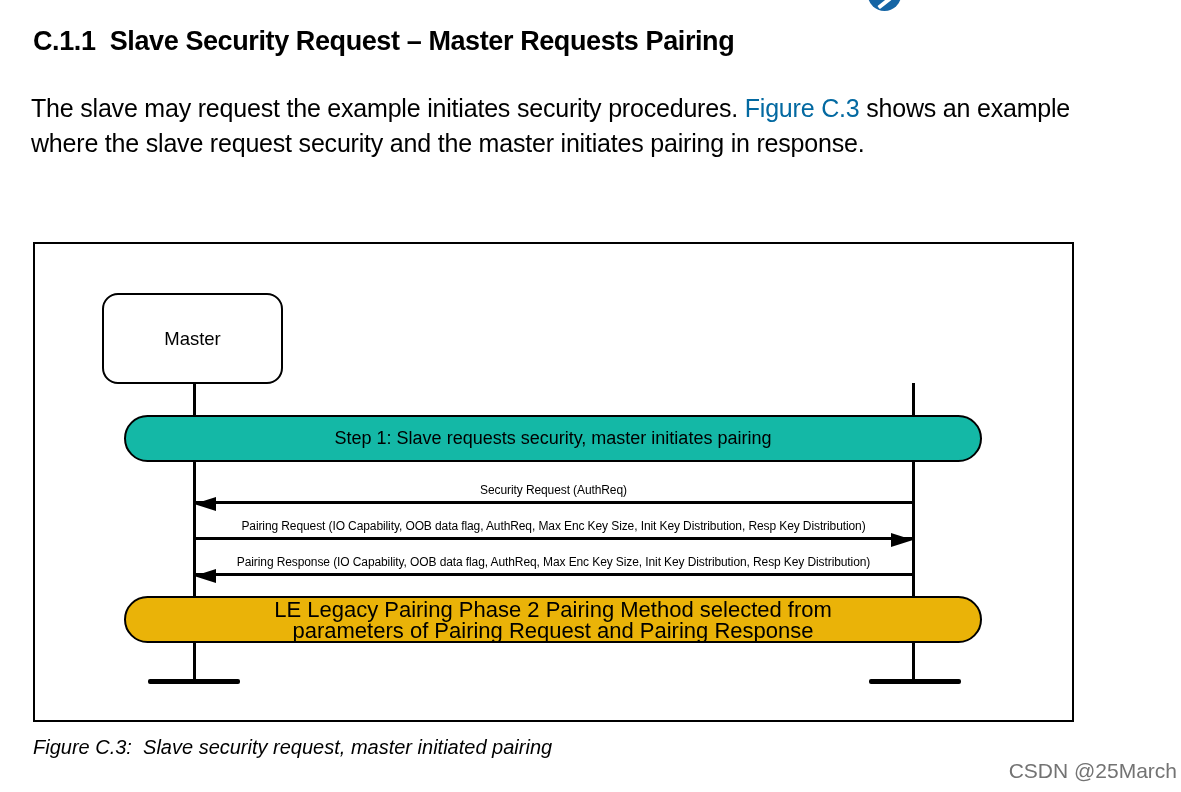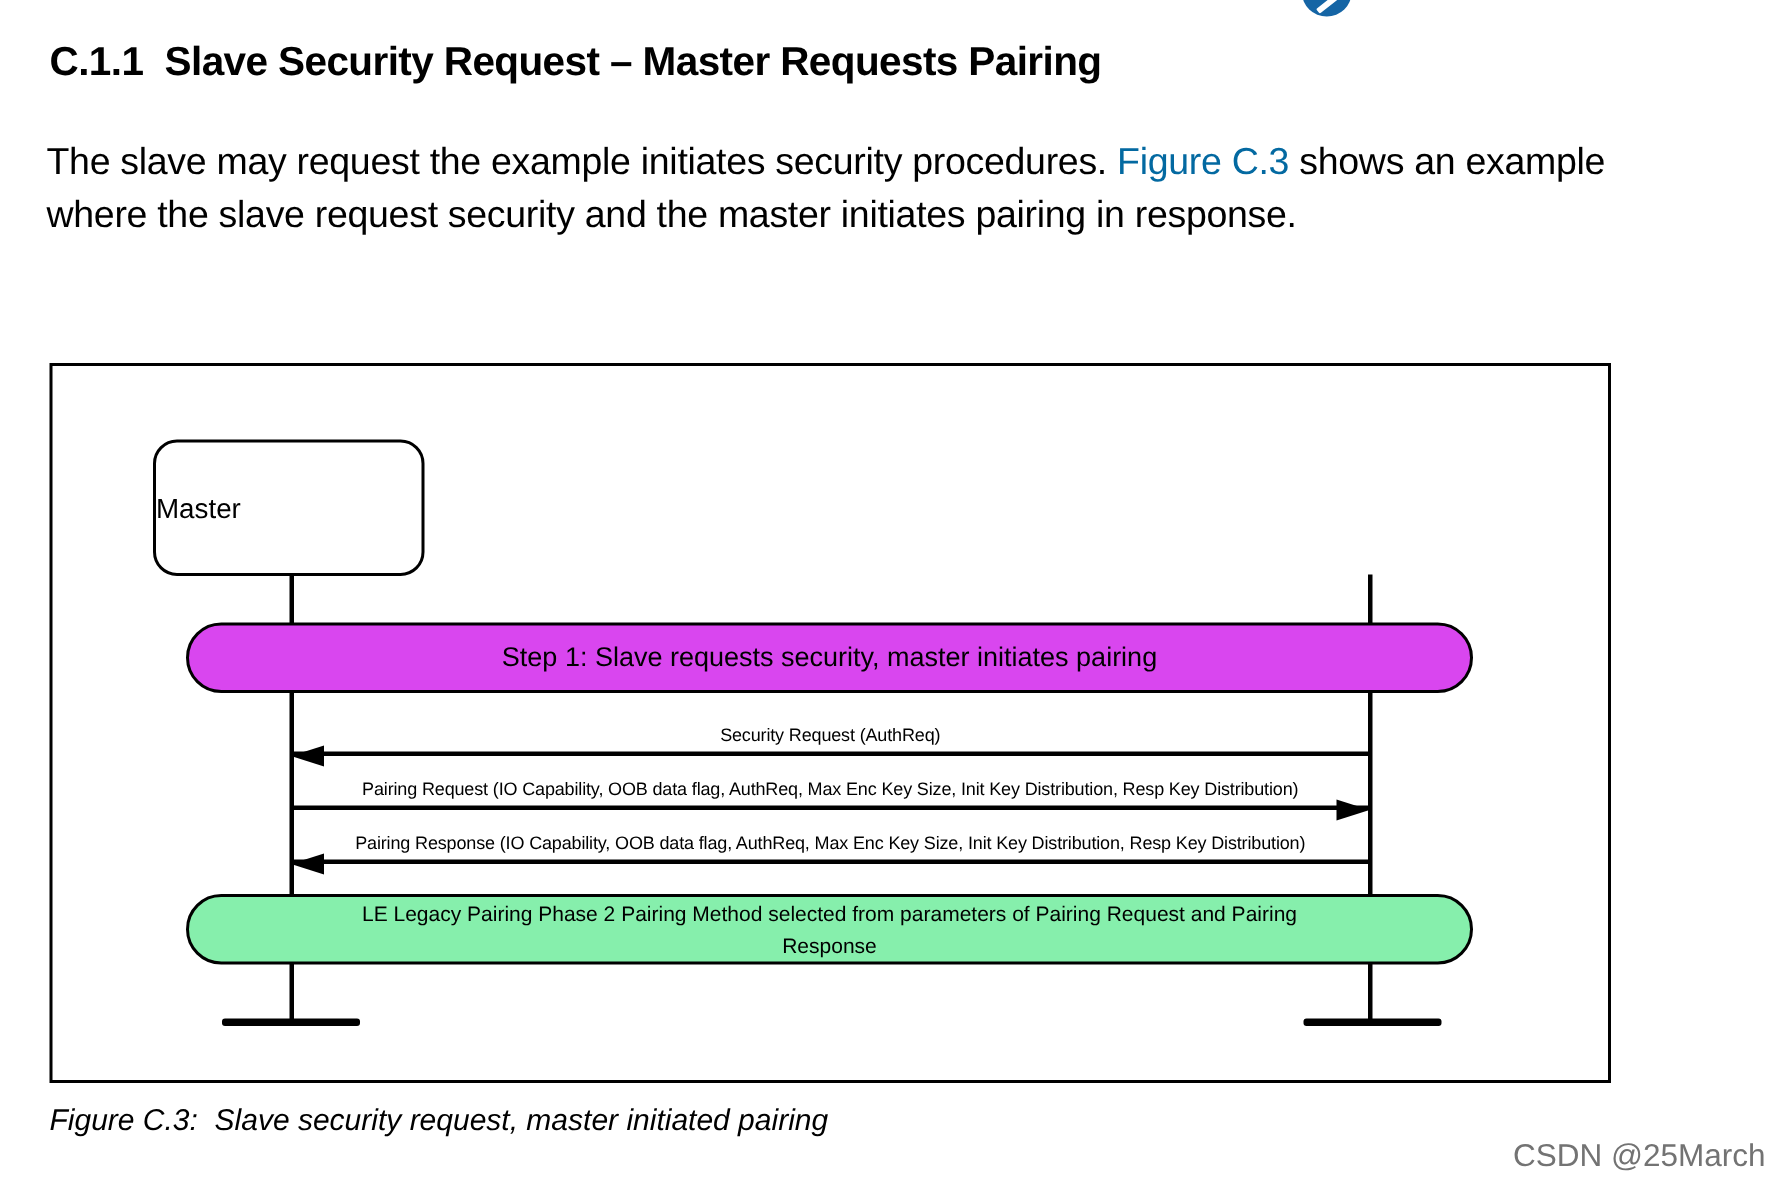--- a/index.html
+++ b/index.html
@@ -54,21 +54,21 @@
     border: 2px solid #000;
     background: #fff;
   }
 
   .actor-box {
     position: absolute;
     width: 181px; height: 91px;
     border: 2.5px solid #000;
     border-radius: 16px;
     background: #fff;
-    display: flex; align-items: center; justify-content: flex-start;
+    display: flex; align-items: center; justify-content: center;
     font-size: 18.5px;
     z-index: 3;
   }
   .actor-master { left: 67px;  top: 49px; }
   .actor-slave  { left: 789px; top: 50px; }
 
   .lifeline {
     position: absolute;
     width: 2.5px; background: #000;
     top: 139px; height: 298px;
@@ -89,22 +89,22 @@
 
   .banner {
     position: absolute;
     left: 89px; width: 858px; height: 47px;
     border: 2.5px solid #000;
     border-radius: 23.5px;
     display: flex; align-items: center; justify-content: center;
     text-align: center;
     z-index: 4;
   }
-  .banner-step { top: 171px; background: #d946ef; font-size: 18px; }
-  .banner-phase { top: 352px; background: #86efac; font-size: 14px; line-height: 21px; }
+  .banner-step { top: 171px; background: #14b8a6; font-size: 18px; }
+  .banner-phase { top: 352px; background: #eab308; font-size: 22px; line-height: 21px; }
   .banner-phase .banner-text { max-width: 640px; }
 
   .msg-line {
     position: absolute;
     left: 159px; width: 719px; height: 3px;
     background: #000;
     z-index: 2;
   }
   .msg-label {
     position: absolute;

